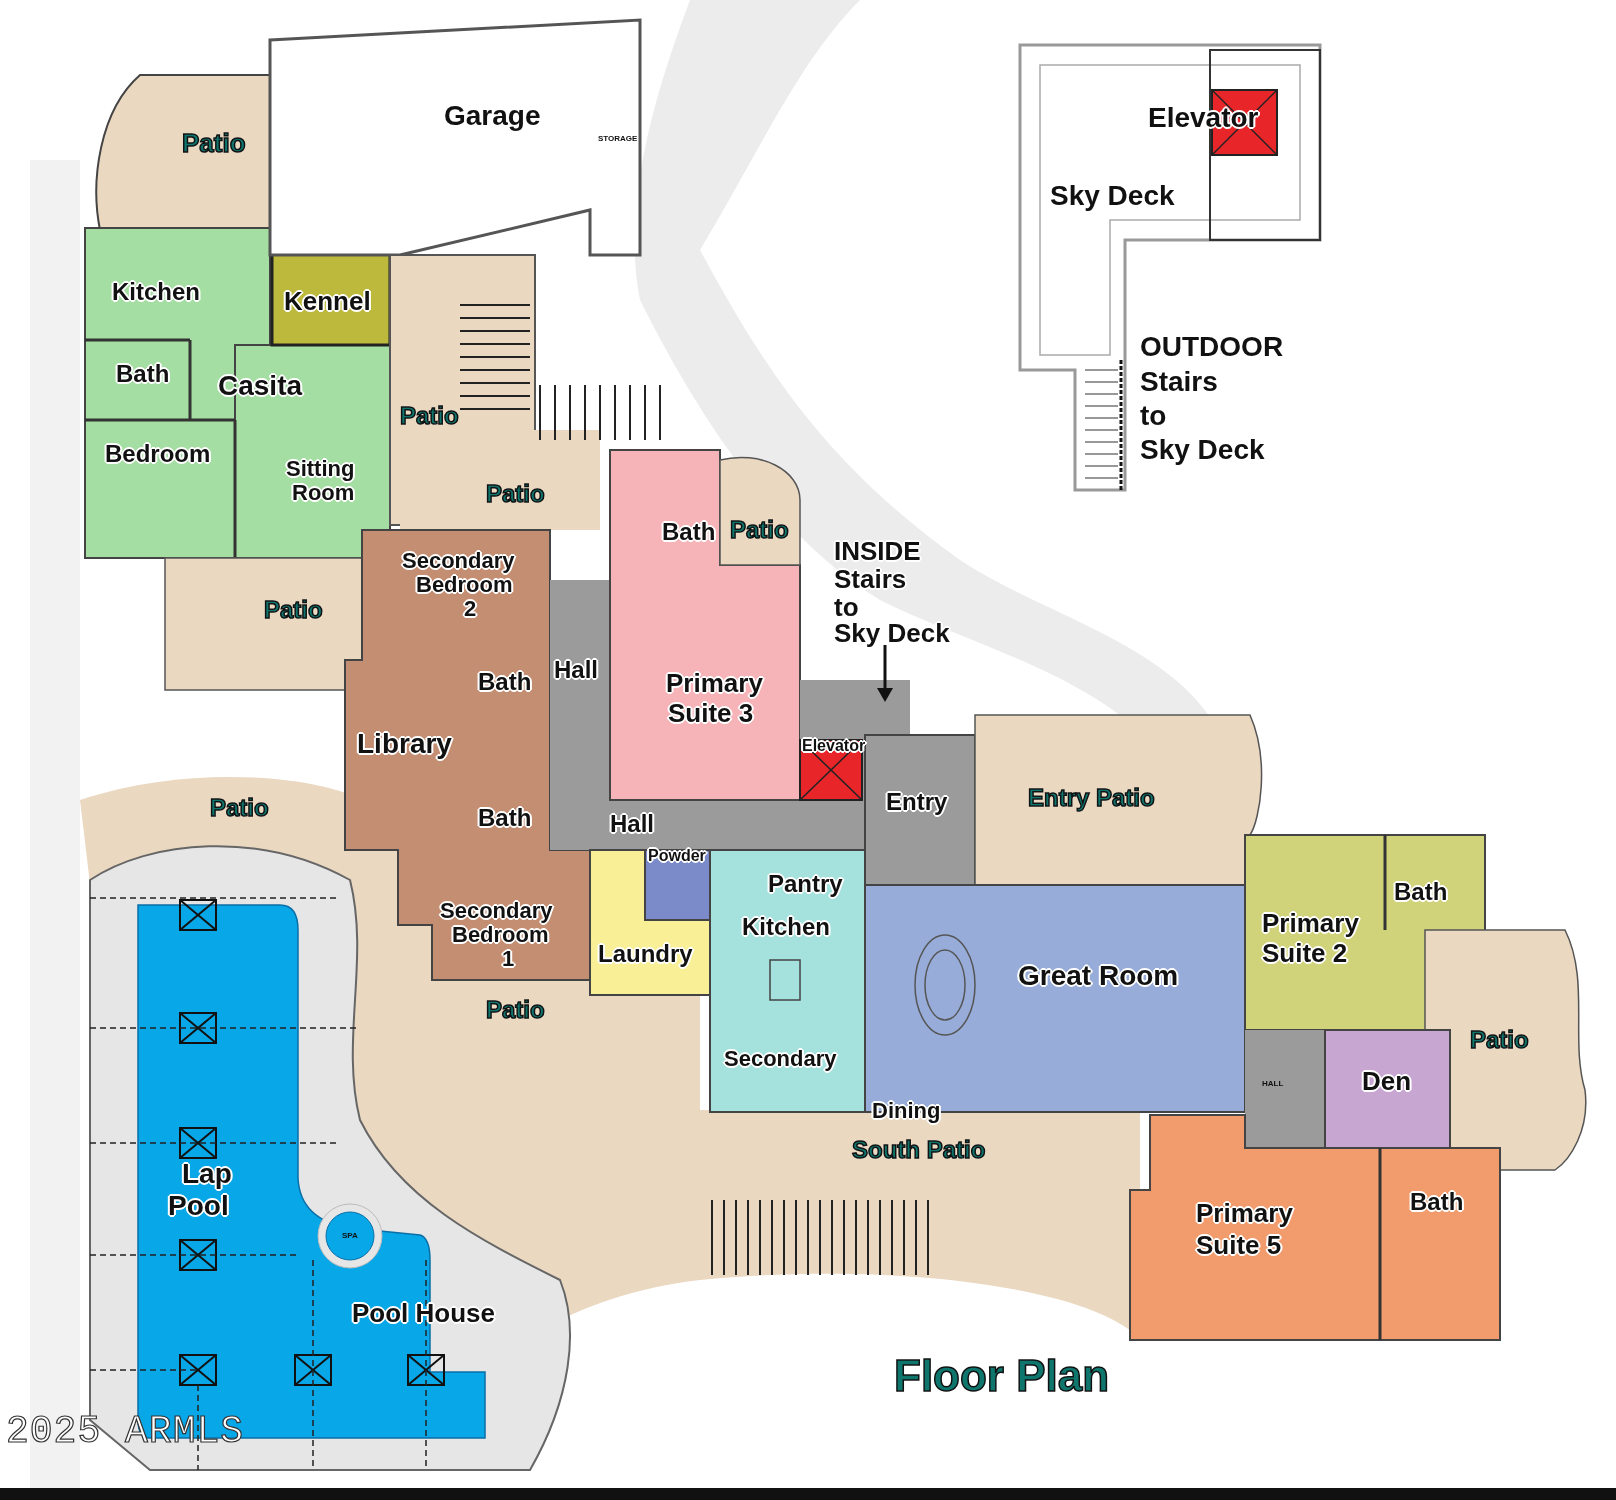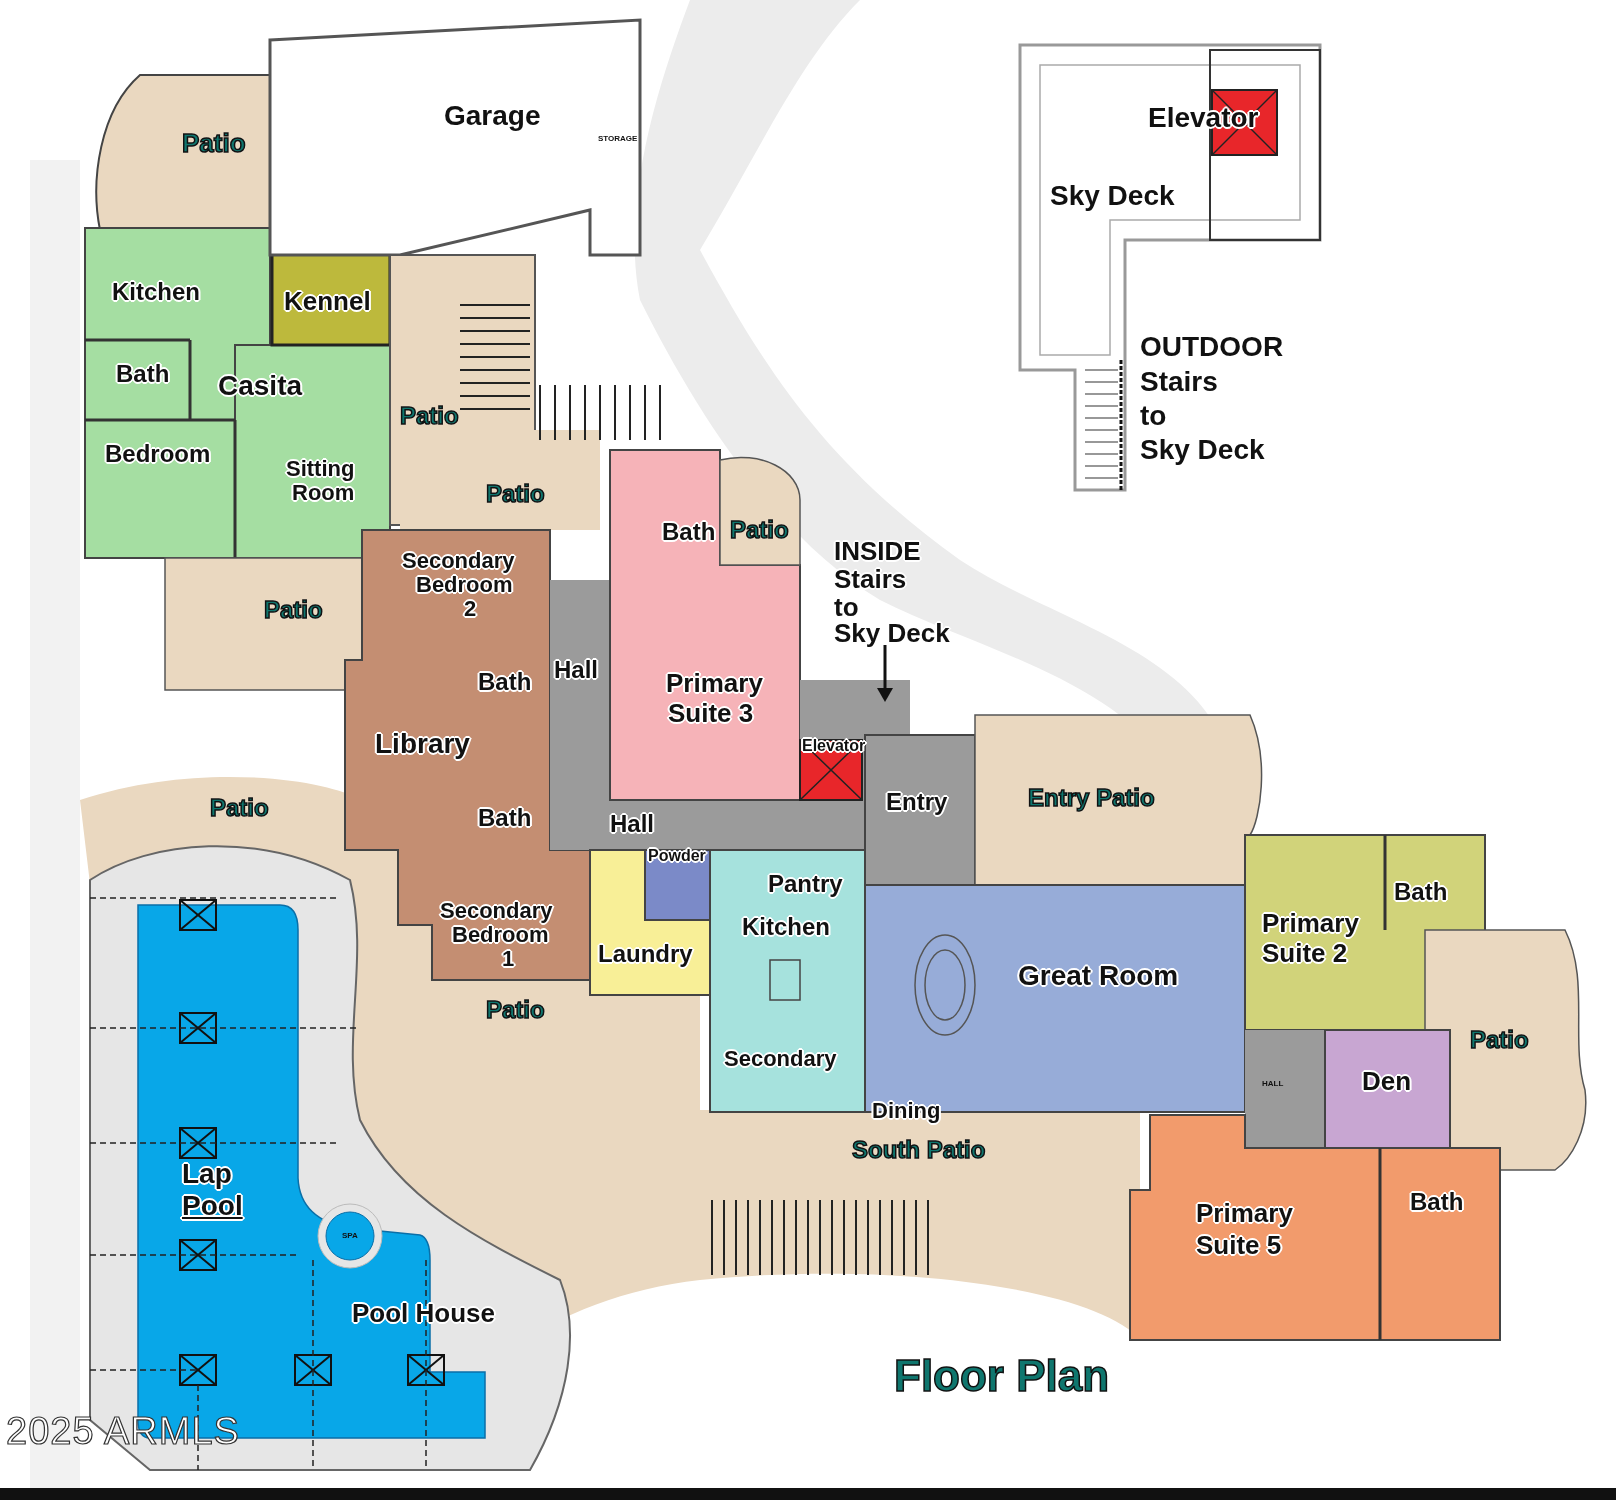--- a/index.html
+++ b/index.html
@@ -12,21 +12,21 @@
   .lbl.plain { text-shadow:none; }
   .lbl.left { text-align:left; }
   .fs30 { font-size:22px;margin-top:36px; }
   .fs28 { font-size:28px; }
   .fs26 { font-size:26px; }
   .fs24 { font-size:24px; }
   .fs22 { font-size:22px; }
   .fs16 { font-size:16px; }
   .fs8 { font-size:8px; }
   .big { font-size:44px; }
-  .watermark { position:absolute; left:6px; top:1410px; font-size:38px; color:#fff; -webkit-text-stroke:1.2px #333; font-family:Liberation Sans, sans-serif; letter-spacing:1px; }
+  .watermark { position:absolute; left:6px; top:1410px; font-size:38px; color:#fff; -webkit-text-stroke:1.2px #333; font-family:Liberation Mono, monospace; letter-spacing:1px; }
   .bottom-bar { position:absolute; left:0; top:1488px; width:1616px; height:12px; background:#111; }
 </style>
 </head>
 <body>
 
 <div class="canvas">
 <svg class="plan" width="1616" height="1500" viewBox="0 0 1616 1500">
 
   <path d="M690 0 L860 0 C800 60 760 150 700 250 C760 360 820 460 960 560 C1050 620 1200 650 1230 760 L1180 780 C1120 680 980 650 880 600 C780 540 700 420 640 300 C620 200 660 80 690 0 Z" fill="#ececec" stroke="none"></path>
   <path d="M30 160 L80 160 L80 1500 L30 1500 Z" fill="#f2f2f2"></path>
@@ -225,21 +225,21 @@
 <div class="lbl fs22" style="left:286px; top:458px;">Sitting</div>
 <div class="lbl fs22" style="left:292px; top:482px;text-align:right;">Room</div>
 <div class="lbl outline fs24" style="left:400px; top:404px;">Patio</div>
 <div class="lbl outline fs24" style="left:486px; top:482px;">Patio</div>
 <div class="lbl outline fs24" style="left:264px; top:598px;">Patio</div>
 
 <div class="lbl fs22" style="left:402px; top:550px;">Secondary</div>
 <div class="lbl fs22" style="left:416px; top:574px;">Bedroom</div>
 <div class="lbl fs22" style="left:464px; top:598px;">2</div>
 <div class="lbl fs24" style="left:478px; top:670px;">Bath</div>
-<div class="lbl fs28" style="left:375px; top:730px;">Library</div>
+<div class="lbl fs28" style="left:357px; top:730px;">Library</div>
 <div class="lbl fs24" style="left:478px; top:806px;">Bath</div>
 <div class="lbl fs22" style="left:440px; top:900px;">Secondary</div>
 <div class="lbl fs22" style="left:452px; top:924px;">Bedroom</div>
 <div class="lbl fs22" style="left:502px; top:948px;">1</div>
 
 <div class="lbl fs24" style="left:554px; top:658px;">Hall</div>
 <div class="lbl fs24" style="left:610px; top:812px;">Hall</div>
 <div class="lbl fs24" style="left:662px; top:520px;">Bath</div>
 <div class="lbl outline fs24" style="left:730px; top:518px;">Patio</div>
 <div class="lbl fs26" style="left:666px; top:670px;">Primary</div>
@@ -263,20 +263,20 @@
 <div class="lbl fs24" style="left:1394px; top:880px;">Bath</div>
 <div class="lbl outline fs24" style="left:1470px; top:1028px;">Patio</div>
 <div class="lbl fs8 plain" style="left:1262px; top:1080px;">HALL</div>
 <div class="lbl fs26" style="left:1362px; top:1068px;">Den</div>
 <div class="lbl fs26" style="left:1196px; top:1200px;">Primary</div>
 <div class="lbl fs26" style="left:1196px; top:1232px;">Suite 5</div>
 <div class="lbl fs24" style="left:1410px; top:1190px;">Bath</div>
 <div class="lbl outline fs24" style="left:852px; top:1138px;">South Patio</div>
 
 <div class="lbl fs28" style="left:182px; top:1160px;">Lap</div>
-<div class="lbl fs28" style="left:182px; top:1192px;text-decoration:underline;">Pool</div>
+<div class="lbl fs28" style="left:168px; top:1192px;">Pool</div>
 <div class="lbl fs8 plain" style="left:342px; top:1232px;">SPA</div>
 <div class="lbl fs26" style="left:352px; top:1300px;">Pool House</div>
 
 <div class="lbl outline big" style="left:894px; top:1354px;">Floor Plan</div>
 <div class="watermark">2025 ARMLS</div>
 <div class="bottom-bar"></div>
 </div>
 
 </body></html>

